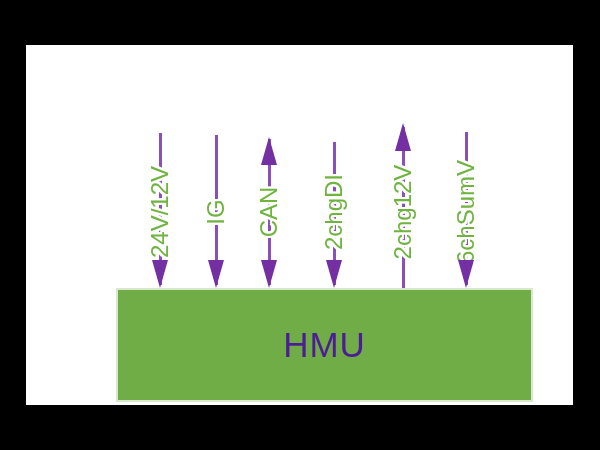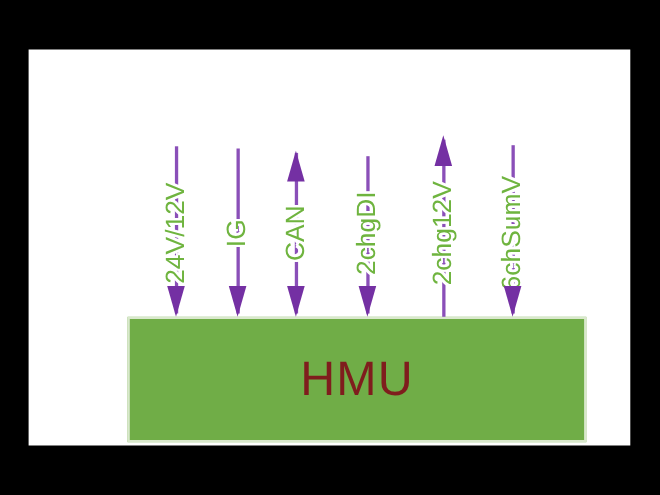--- a/index.html
+++ b/index.html
@@ -18,22 +18,22 @@
   
   #hmu-box{
     position:absolute;
     left:90px;top:243px;width:417px;height:114px;
     background:#70AD47;
     border:2px solid #d9e8cc;
     box-sizing:border-box;
     display:flex;align-items:center;justify-content:center;
   }
   #hmu-box .box-label{
-    color:#7f1d1d;
-    font-size:44px;
+    color:#4c1d95;
+    font-size:35px;
     letter-spacing:1px;
   }
   
   .arrow{position:absolute;top:0;width:0;height:0;}
   .arrow .stem{
     position:absolute;
     left:-1.5px;width:3px;
     background:#8a4fb8;
     z-index:1;
   }

